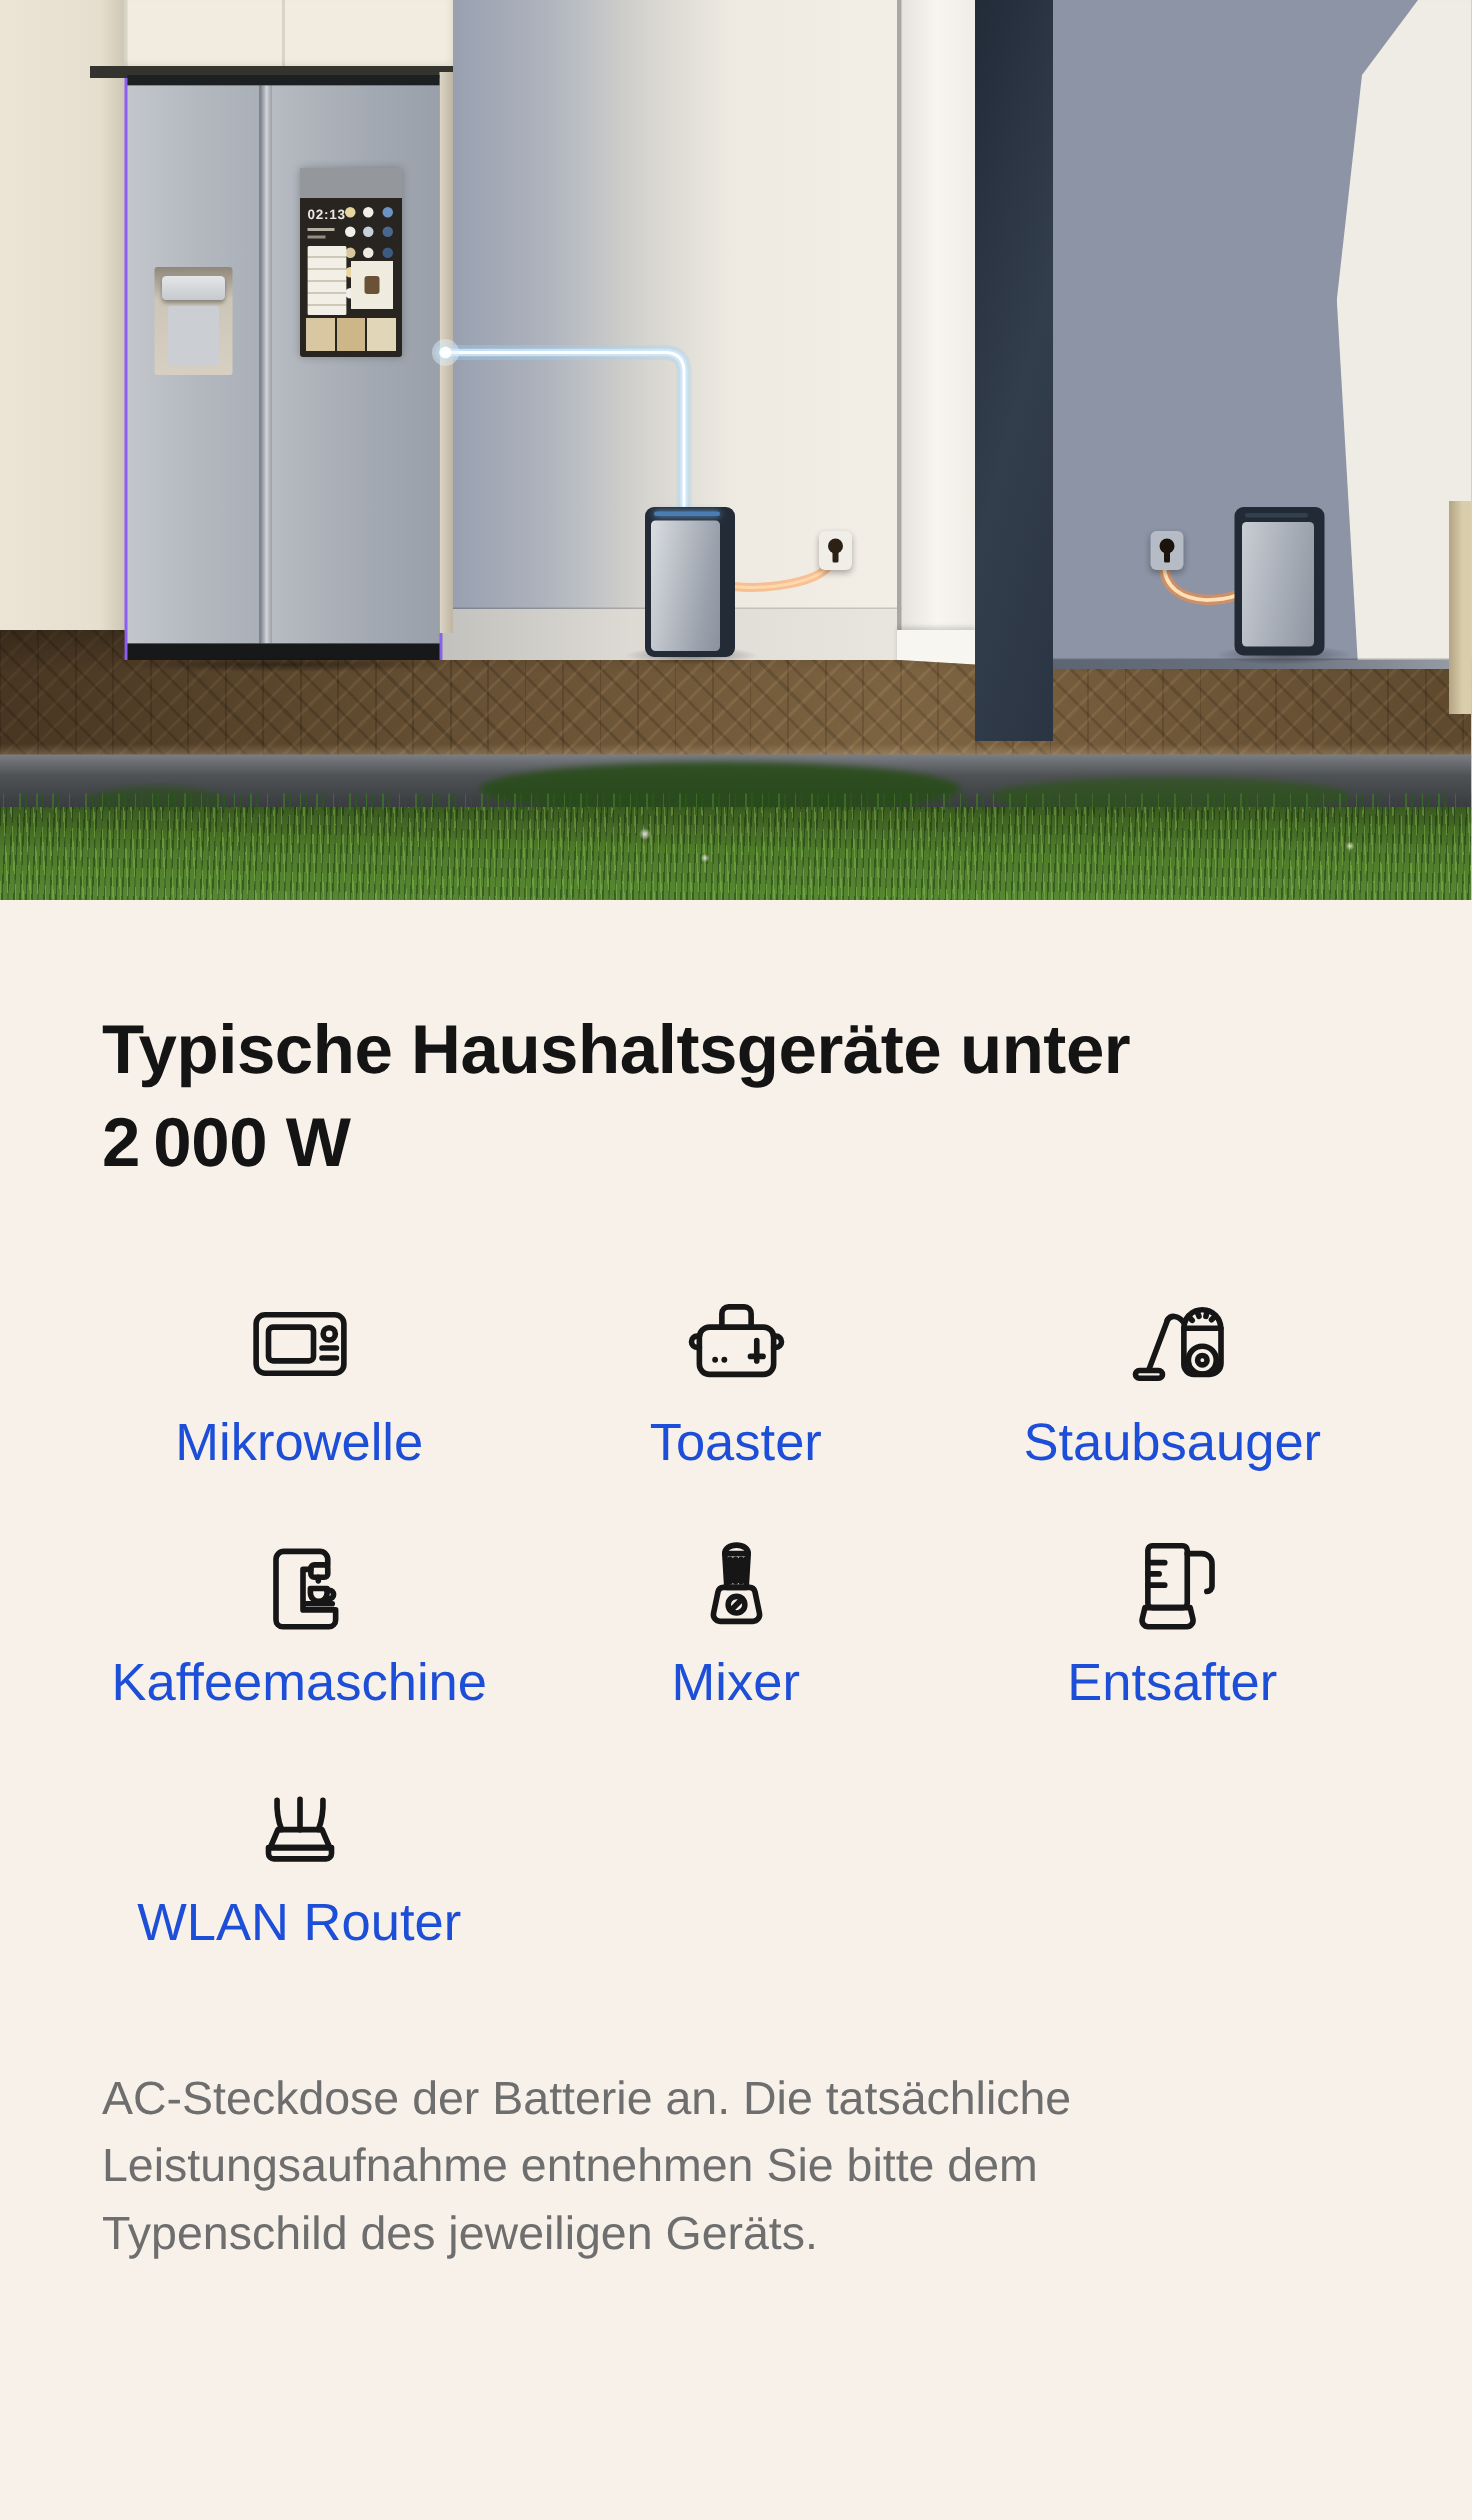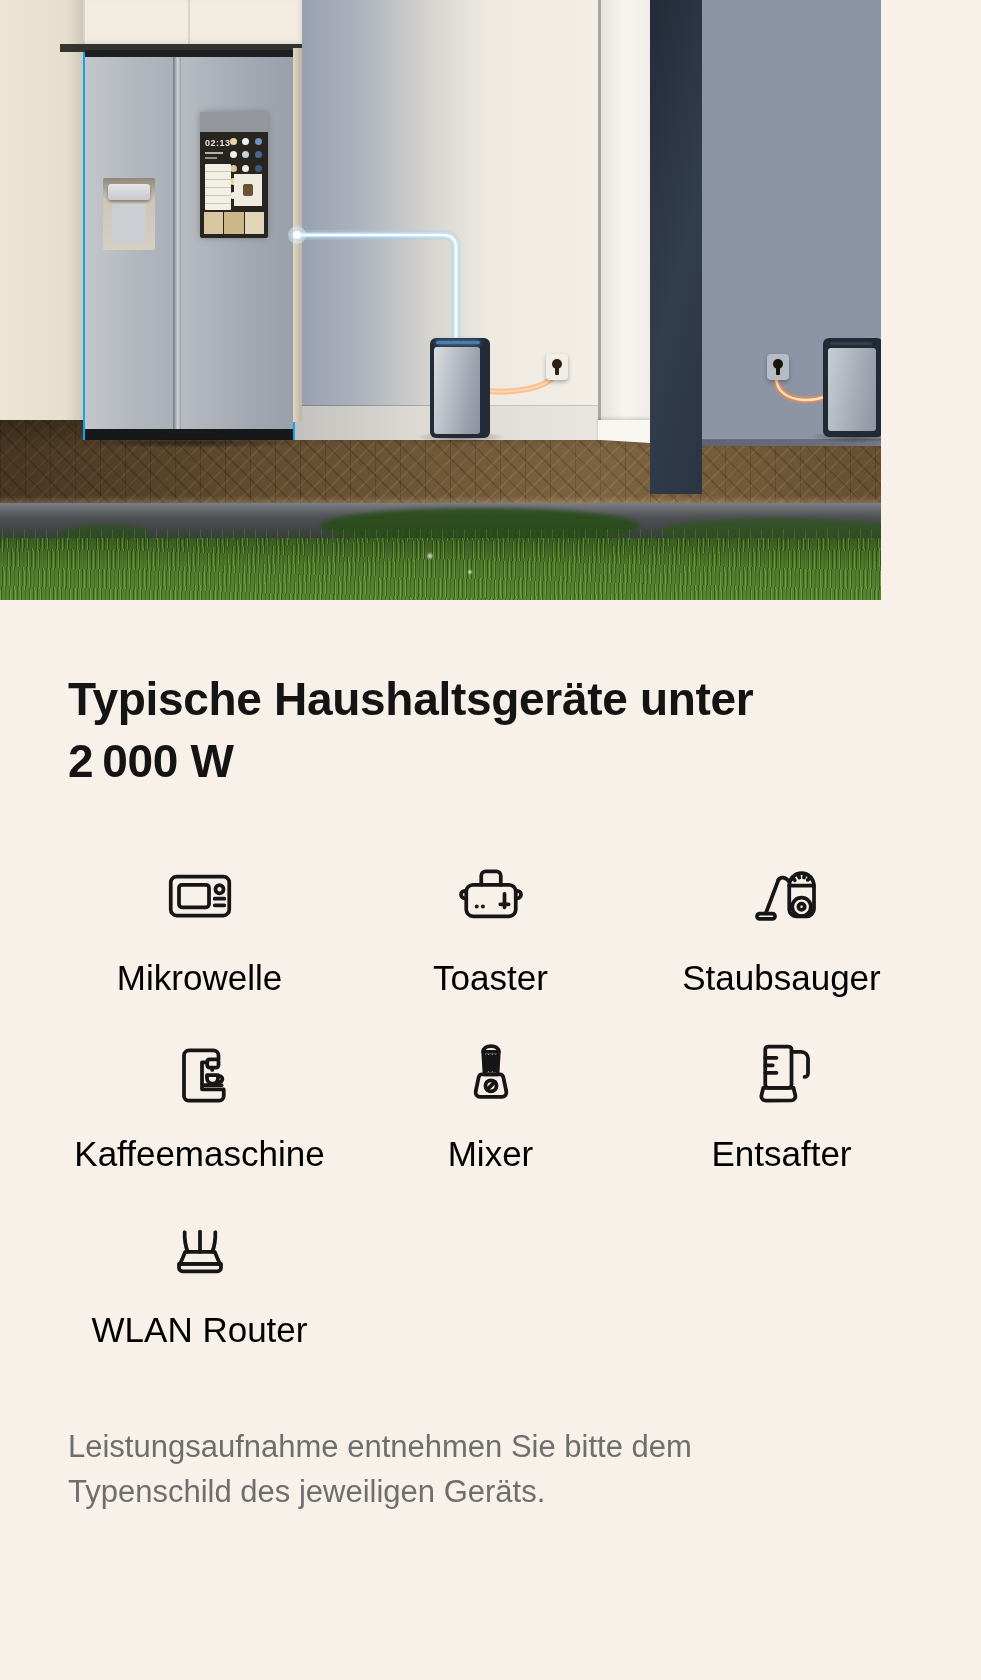--- a/index.html
+++ b/index.html
@@ -1,20 +1,20 @@
 <!DOCTYPE html>
 <html><head>
 <meta charset="utf-8">
 <style>
   html,body{margin:0;padding:0;}
   body{width:981px;height:1680px;background:#f7f1ea;font-family:"Liberation Sans", sans-serif;overflow:hidden;}
   .page{position:relative;width:981px;height:1680px;background:#f7f1ea;}
 
   
-  .hero{position:relative;width:881px;height:600px;overflow:hidden;background:#0ea5e9;}
+  .hero{position:relative;width:981px;height:600px;overflow:hidden;background:#8b5cf6;}
   .hero *{position:absolute;}
 
   .wall-mid{left:295px;top:0;width:310px;height:442px;
     background:linear-gradient(to right,#969eae 0%,#aeb3bd 22%,#d8d6d0 45%,#eeeae2 62%,#f3efe7 100%);}
   .wall-mid-base{left:295px;top:406px;width:310px;height:34px;
     background:linear-gradient(to right,#c2c1bd,#dddad4 40%,#e9e6df);box-shadow:0 -1px 0 rgba(0,0,0,.18);}
   .pillar-white{left:598px;top:0;width:52px;height:478px;
     background:linear-gradient(to right,#e6e3dd,#f7f5f0 45%,#efece5);
     border-left:3px solid #a9a7a2;}
   .pillar-white-base{left:598px;top:420px;width:52px;height:58px;background:#f8f6f1;box-shadow:0 -2px 3px rgba(0,0,0,.15);}
@@ -111,21 +111,21 @@
   .clump-3{left:60px;top:524px;width:90px;height:20px;background:rgba(42,80,24,.6);}
 
   
   .content{position:relative;}
   .heading{margin:68px 68px 0 68px;color:#141414;font-size:46px;line-height:62px;font-weight:bold;letter-spacing:-.3px;}
   .heading span{display:block;}
   .grid{margin:68px 54px 0 54px;display:grid;grid-template-columns:repeat(3,1fr);row-gap:36px;justify-items:center;text-align:center;}
   .cell{display:flex;flex-direction:column;align-items:center;}
   .icon-box{height:72px;width:72px;display:flex;align-items:center;justify-content:center;}
   .icon-box svg{width:72px;height:72px;stroke:#161616;stroke-width:2.5;fill:none;stroke-linecap:round;stroke-linejoin:round;}
-  .label{margin-top:24px;font-size:35px;line-height:44px;color:#000000;}
+  .label{margin-top:8px;font-size:35px;line-height:44px;color:#1d4ed8;}
   .cell:nth-child(8) .label{max-width:165px;}
   .note{margin:72px 68px 0 68px;color:#6e6e6e;font-size:31px;line-height:45px;}
   .note div{display:block;}
 </style>
 </head>
 <body>
 
 <div class="page">
 
   <div class="hero">
@@ -335,18 +335,19 @@
             </svg>
         </div>
         <div class="label">WLAN Router</div>
       </div>
 
 
 
     </div>
 
     <div class="note">
+      <div>AC-Steckdose der Batterie an. Die tatsächliche</div>
       <div>Leistungsaufnahme entnehmen Sie bitte dem</div>
       <div>Typenschild des jeweiligen Geräts.</div>
     </div>
   </div>
 
 </div>
 
 </body></html>

